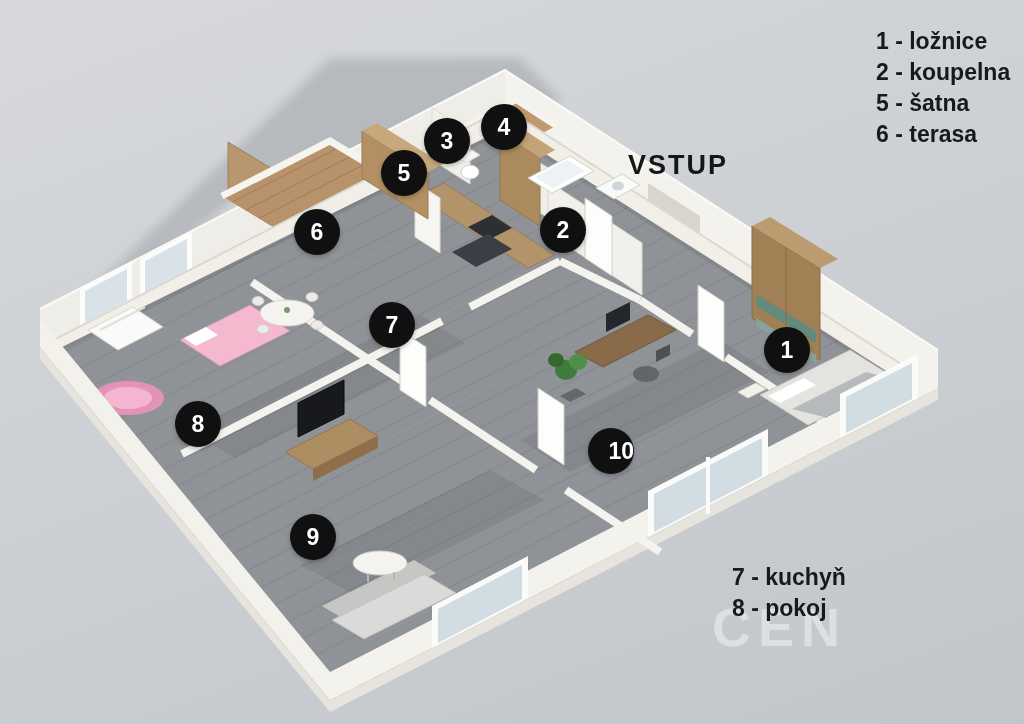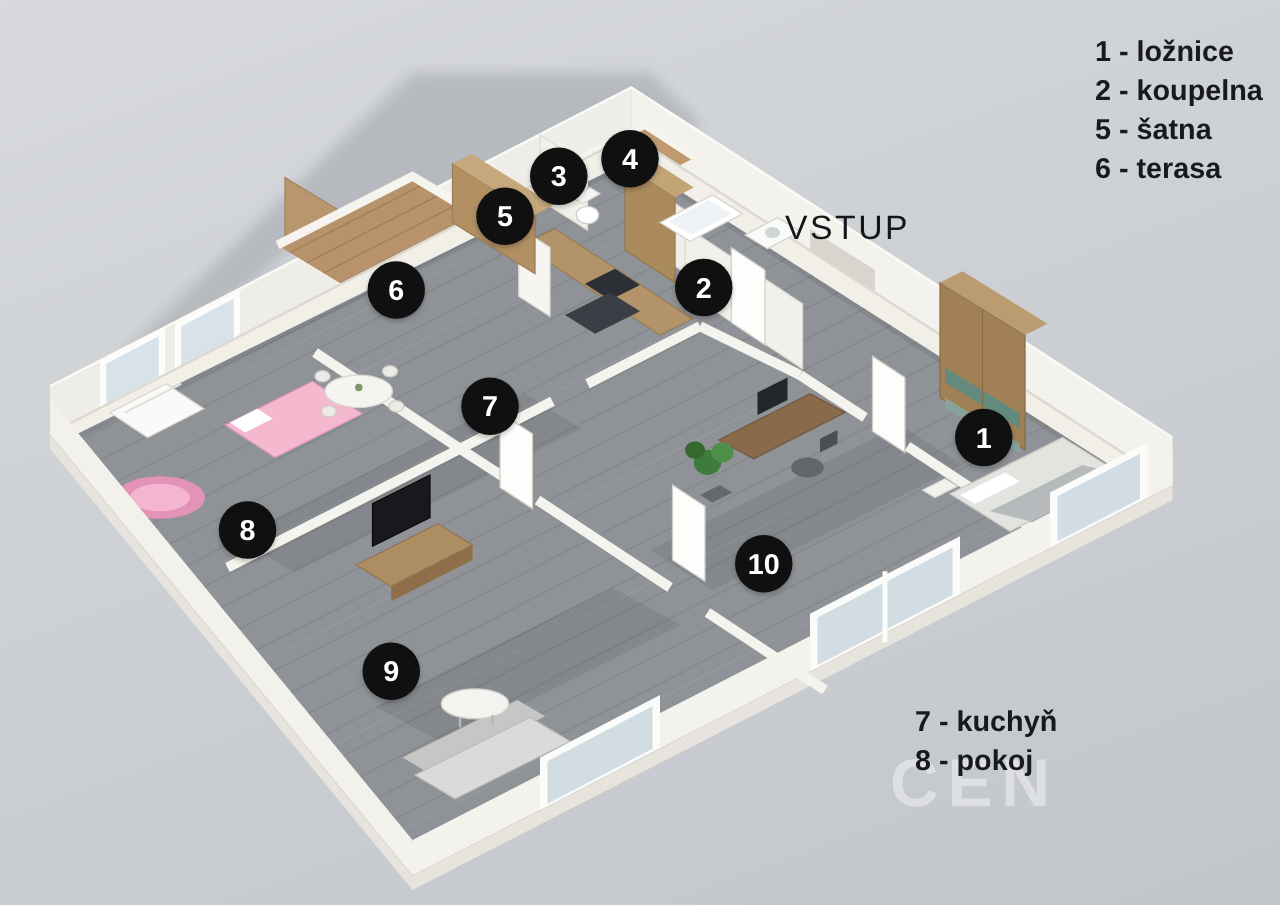--- a/index.html
+++ b/index.html
@@ -11,21 +11,21 @@
   .stage svg{position:absolute;left:0;top:0;}
   .marker{
     position:absolute;width:46px;height:46px;border-radius:50%;
     background:#101010;color:#ffffff;display:flex;align-items:center;justify-content:center;
     font-weight:bold;font-size:23px;box-shadow:0 2px 4px rgba(0,0,0,.25);
   }
   .legend{position:absolute;font-weight:bold;font-size:23px;color:#17191c;}
   .legend .legend-line{line-height:31px;white-space:nowrap;}
   .legend-top{left:852px;top:26px;margin-left:24px;}
   .legend-bottom{left:732px;top:562px;}
-  .vstup{position:absolute;left:628px;top:167px;font-weight:normal;font-size:27px;letter-spacing:2px;color:#141619;}
+  .vstup{position:absolute;left:628px;top:150px;font-weight:bold;font-size:27px;letter-spacing:2px;color:#141619;}
   .watermark{position:absolute;left:712px;top:596px;font-weight:bold;font-size:54px;letter-spacing:7px;color:rgba(255,255,255,0.42);}
 </style>
 </head>
 <body>
 
 <div class="stage">
 
 <svg width="1024" height="724" viewBox="0 0 1024 724">
   <defs>
     <clipPath id="floorClip">
@@ -258,21 +258,21 @@
     </div>
 <div class="marker" style="left:369px;top:302px;">
       <span>7</span>
     </div>
 <div class="marker" style="left:175px;top:401px;">
       <span>8</span>
     </div>
 <div class="marker" style="left:290px;top:514px;">
       <span>9</span>
     </div>
-<div class="marker" style="left:588px;top:428px;">
+<div class="marker" style="left:588px;top:428px;justify-content:flex-end;">
       <span>10</span>
     </div>
 
 <div class="vstup">VSTUP</div>
 
 <div class="legend legend-top">
   <div class="legend-line">1 - ložnice</div>
   <div class="legend-line">2 - koupelna</div>
   <div class="legend-line">5 - šatna</div>
   <div class="legend-line">6 - terasa</div>

